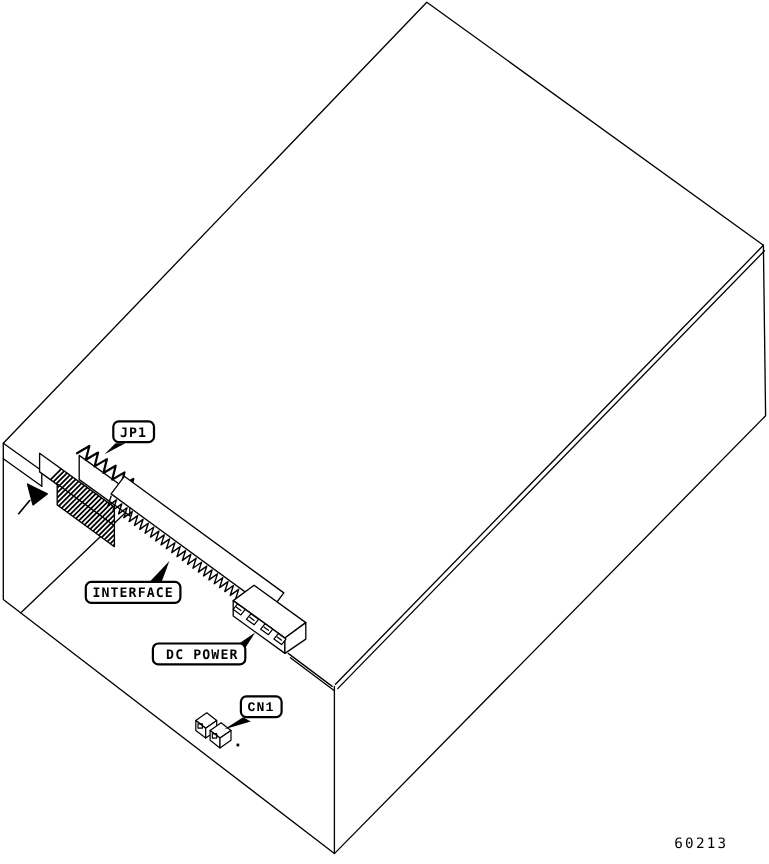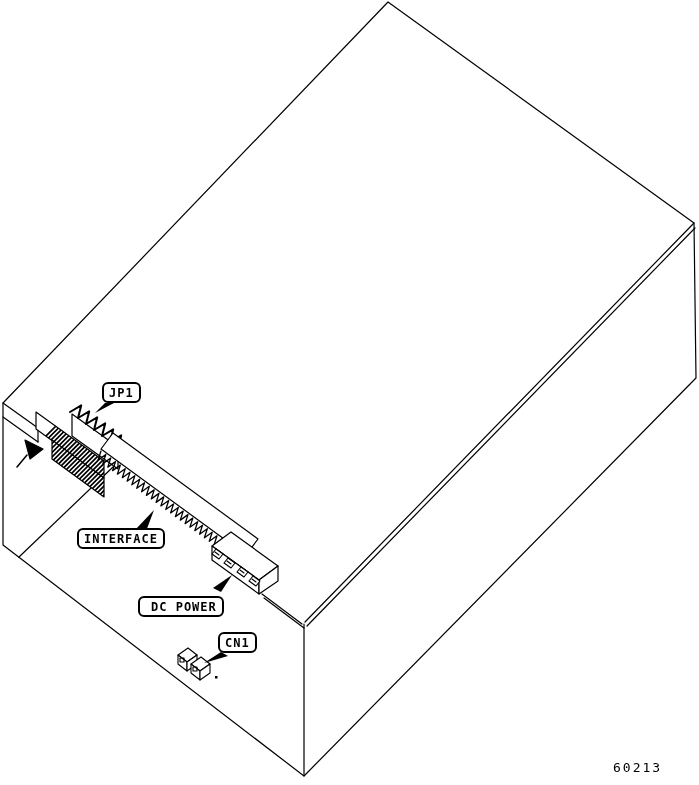--- a/index.html
+++ b/index.html
@@ -97,18 +97,18 @@
       <polygon points="135,530 145,534 154,510"></polygon>
       <polygon points="213,588 221,592 232,575"></polygon>
       <polygon points="221,652 228,656 204,663"></polygon>
     </g>
   </svg>
 
   <div class="callout" style="left:102px;top:382px;">JP1</div>
 
   <div class="callout" style="left:77px;top:528px;">INTERFACE</div>
 
-  <div class="callout" style="left:138px;top:596px;padding-left:11px;">DC POWER</div>
+  <div class="callout" style="left:138px;top:584px;padding-left:11px;">DC POWER</div>
 
-  <div class="callout" style="left:218px;top:632px;">CN1</div>
+  <div class="callout" style="left:218px;top:632px;font-family:Liberation Mono, monospace;">CN1</div>
 
   <div class="fignum" style="left:613px;top:760px;">60213</div>
 </div>
 
 </body></html>

